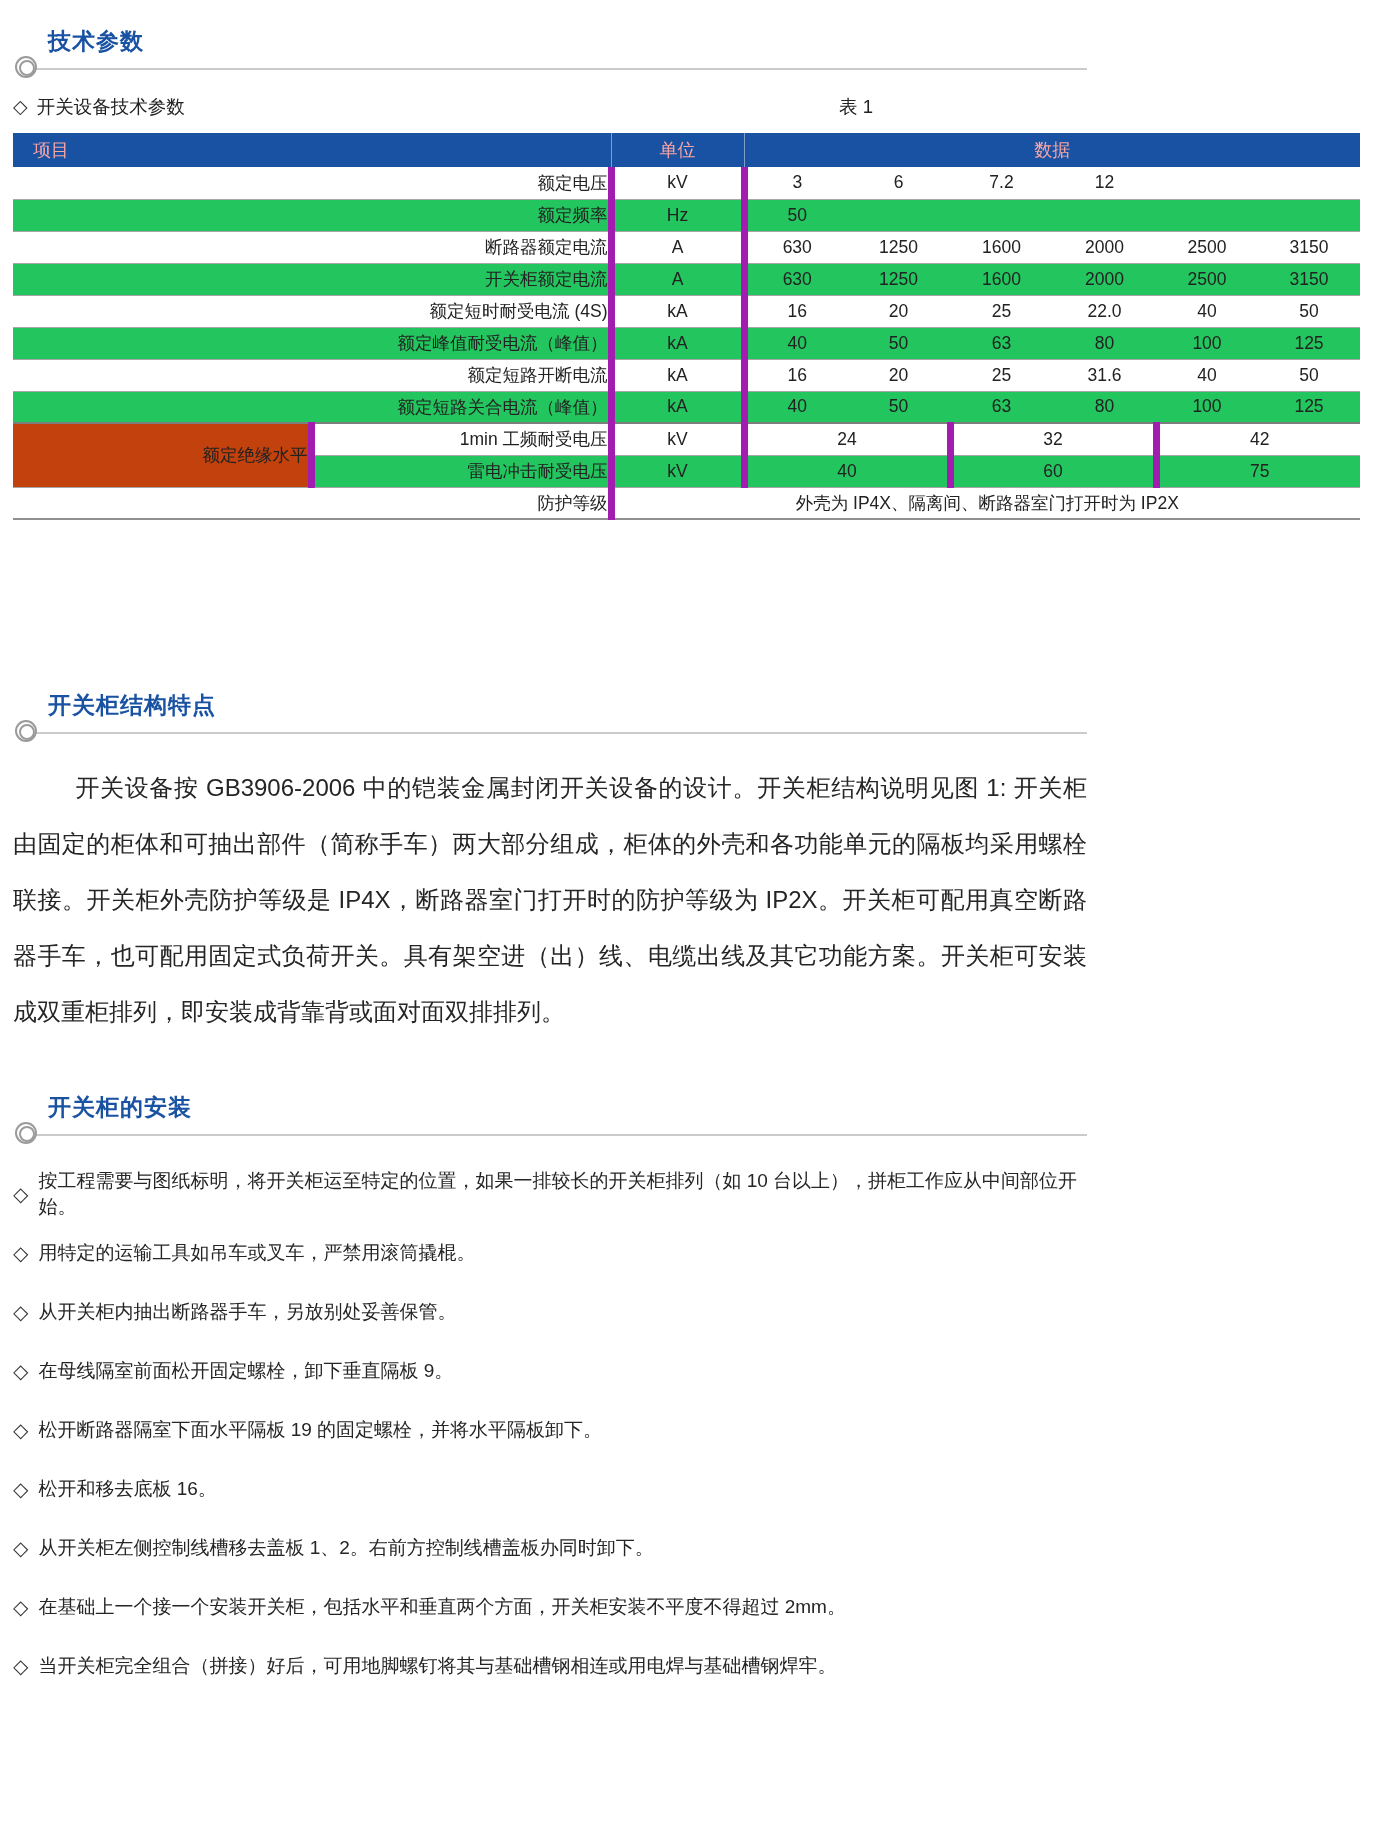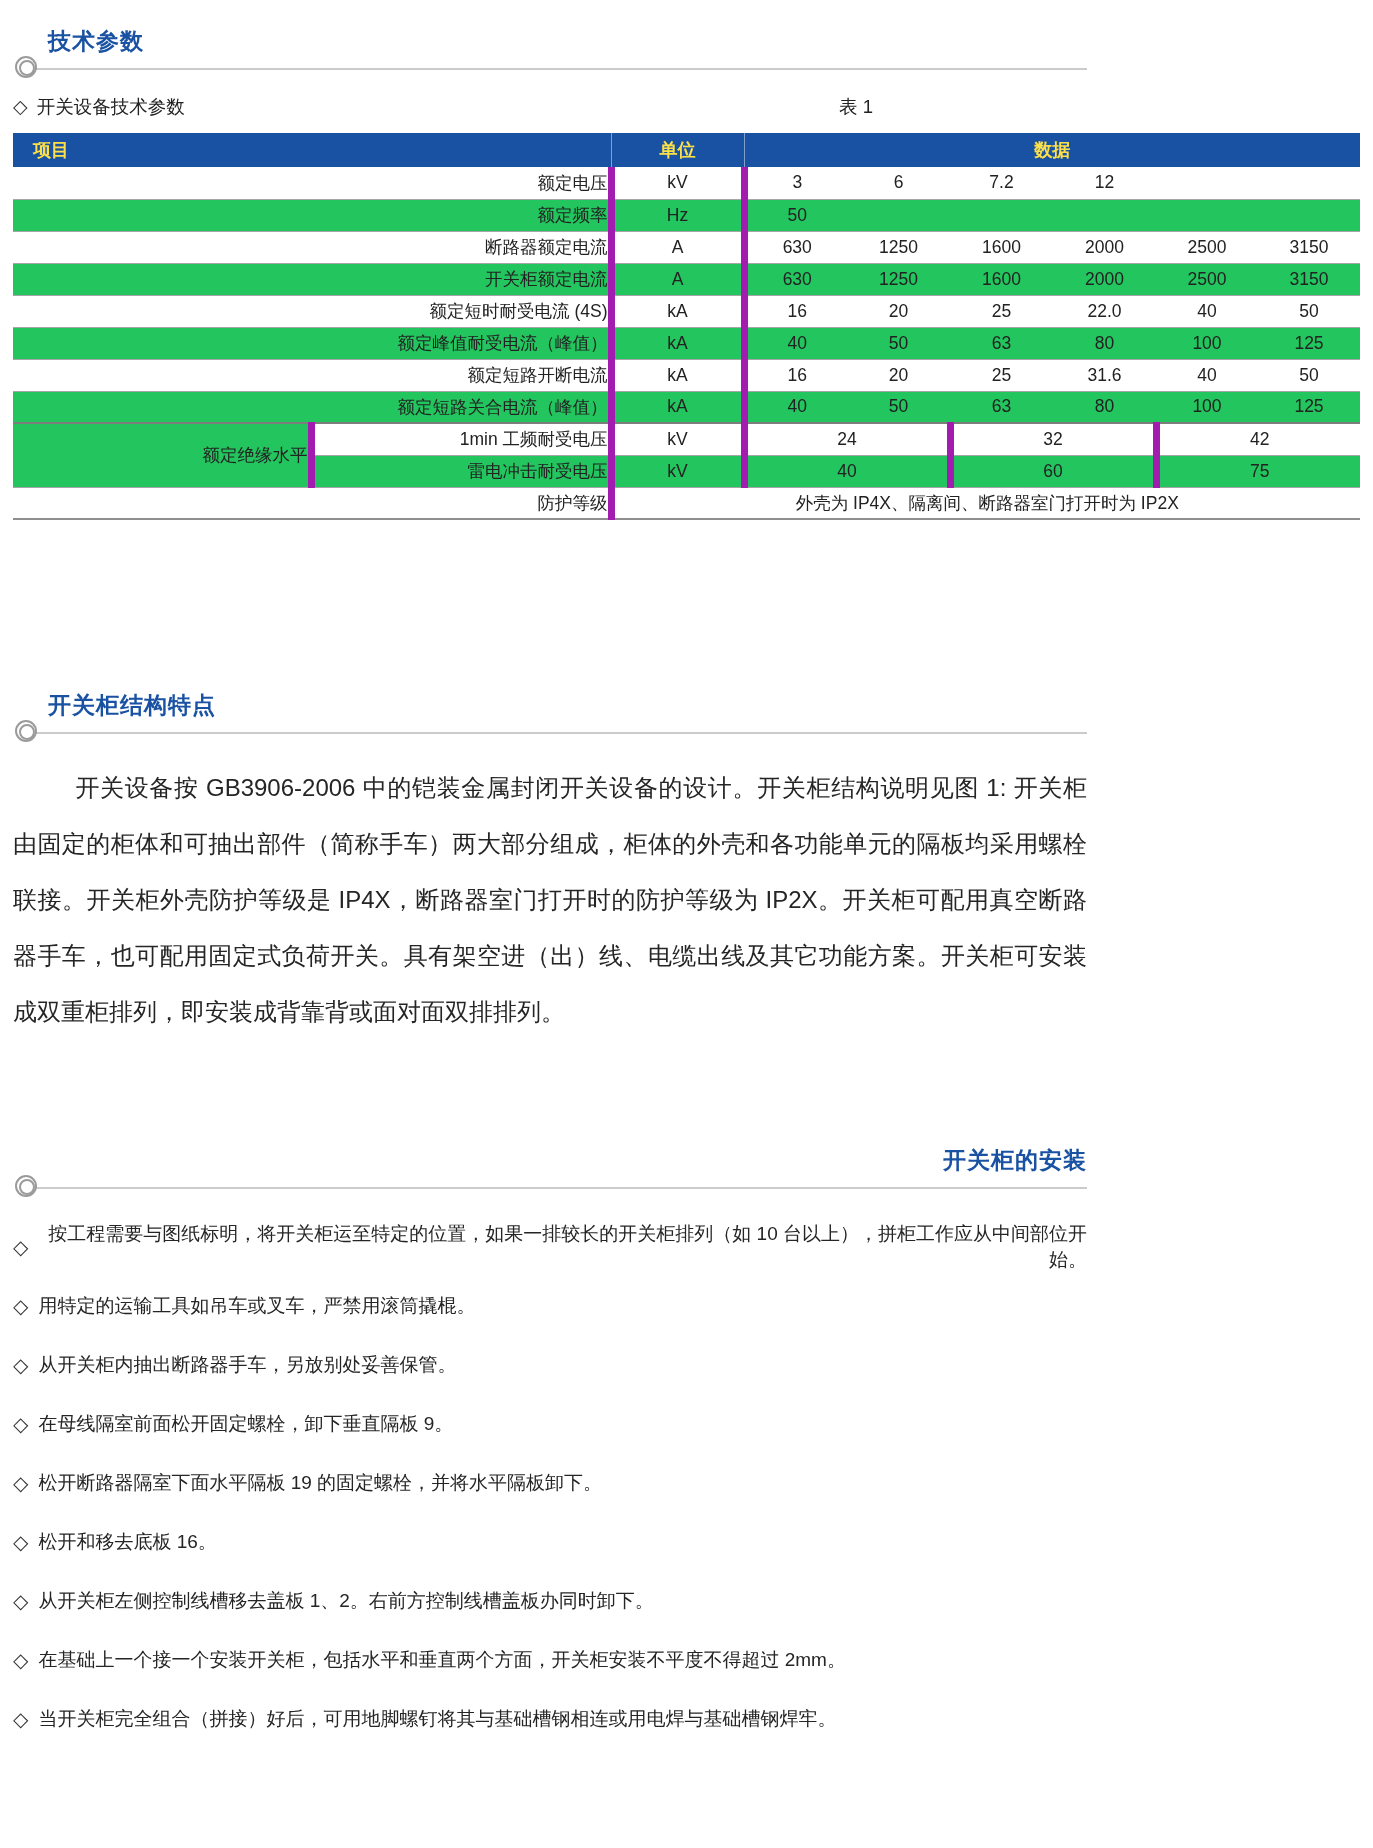--- a/index.html
+++ b/index.html
@@ -28,45 +28,45 @@
   }
 
   
   .subhead { display: flex; align-items: center; margin-top: 10px; font-size: 18.5px; color: #222; }
   .dia { font-size: 19px; color: #333; margin-right: 9px; line-height: 1; }
   .tbl-label { margin-left: auto; margin-right: 214px; }
 
   
   table.params { border-collapse: collapse; table-layout: fixed; width: 1347px; margin-top: 14px; }
   .params th {
-    background: #1952a2; color: #fde047; font-weight: 700;
+    background: #1952a2; color: #fca5a5; font-weight: 400;
     height: 34px; font-size: 18px; text-align: center; margin-left: 8px;
   }
   .params th.label { text-align: left; padding-left: 20px; }
   .params th.hl { border-left: 1px solid rgba(255,255,255,.45); }
   .params td {
     height: 32px; font-size: 17.5px; color: #222222;
     border-bottom: 1px solid #a6a6a6; text-align: center; background: #ffffff;
   }
   .params td.label, .params td.sub-label { text-align: right; padding-left: 20px; }
   .params tr.gray td { background: #22c55e; }
-  .params td.ins-label { background: #22c55e; }
+  .params td.ins-label { background: #c2410c; }
   .params .vl { border-left: 7px solid #a21caf; }
   .params tr.sep-top td { border-top: 2px solid #7d7d7d; }
   .params tr.last td { border-bottom: 2px solid #8f8f8f; }
 
   
   .sec-structure { margin-top: 170px; }
   .para {
     margin-top: 12px; font-size: 24px; line-height: 56px;
     text-align: justify; color: #252525; text-indent: 2.6em;
   }
 
   
-  .sec-install { margin-top: 105px; text-align: right; }
+  .sec-install { margin-top: 52px; }
   .blist { margin-top: 14px; }
   .bitem { display: flex; align-items: center; height: 59px; font-size: 19px; color: #252525; }
   .bitem .dia { font-size: 20px; margin-right: 10px; }
 </style>
 </head>
 <body>
 
 <div class="page">
 
   <div class="sec">

